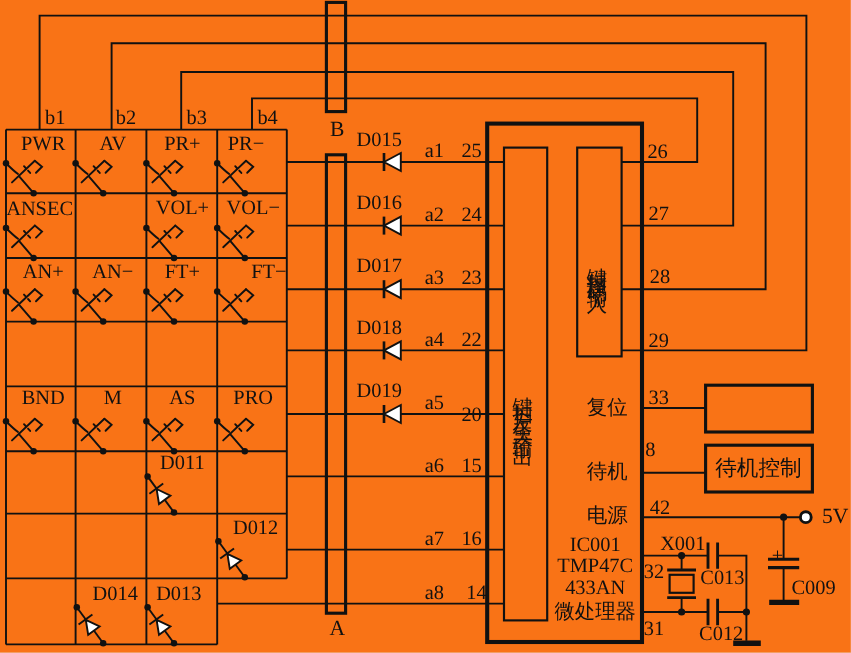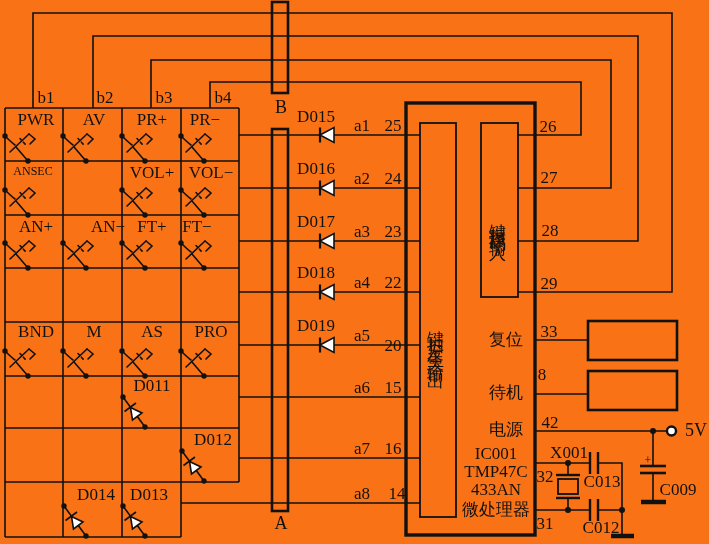--- a/index.html
+++ b/index.html
@@ -7,21 +7,21 @@
     position:relative;width:709px;height:544px;background:#f97316;
     font-family:"Liberation Serif","DejaVu Serif",serif;color:#111;
     overflow:hidden;
     padding-left:20px;
   }
   #schem{position:absolute;left:0;top:0;}
   .lbl{
     position:absolute;font-size:17px;line-height:1;text-align:center;
     white-space:nowrap;color:#111;
   }
-  .sm{font-size:12px;}
+  .sm{font-size:17px;}
   .big{font-size:18px;}
   .vtext{
     position:absolute;font-size:17px;line-height:1;color:#111;
     writing-mode:vertical-lr;text-orientation:upright;text-align:center;
   }
 </style>
 </head>
 <body>
 
 <div id="stage">
@@ -158,23 +158,23 @@
 <div class="lbl" style="left:8px;top:111px;width:56px">PWR</div>
 <div class="lbl" style="left:66px;top:111px;width:56px">AV</div>
 <div class="lbl" style="left:124px;top:111px;width:56px">PR+</div>
 <div class="lbl" style="left:183px;top:111px;width:44px">PR−</div>
 
 <div class="lbl sm" style="left:4px;top:165px;width:58px">ANSEC</div>
 <div class="lbl" style="left:124px;top:164px;width:56px">VOL+</div>
 <div class="lbl" style="left:183px;top:164px;width:56px">VOL−</div>
 
 <div class="lbl" style="left:8px;top:218px;width:56px">AN+</div>
-<div class="lbl" style="left:80px;top:218px;width:56px">AN−</div>
+<div class="lbl" style="left:66px;top:218px;width:56px">AN−</div>
 <div class="lbl" style="left:124px;top:218px;width:56px">FT+</div>
-<div class="lbl" style="left:169px;top:218px;width:56px">FT−</div>
+<div class="lbl" style="left:196px;top:218px;width:56px">FT−</div>
 
 <div class="lbl" style="left:8px;top:323px;width:56px">BND</div>
 <div class="lbl" style="left:66px;top:323px;width:56px">M</div>
 <div class="lbl" style="left:124px;top:323px;width:56px">AS</div>
 <div class="lbl" style="left:183px;top:323px;width:56px">PRO</div>
 
 <div class="lbl" style="left:127px;top:377px;width:50px">D011</div>
 <div class="lbl" style="left:188px;top:431px;width:50px">D012</div>
 <div class="lbl" style="left:124px;top:486px;width:50px">D013</div>
 <div class="lbl" style="left:71px;top:486px;width:50px">D014</div>
@@ -222,20 +222,21 @@
 <div class="lbl" style="left:484px;top:421px;width:44px">电源</div>
 
 <div class="lbl" style="left:454px;top:445px;width:84px">IC001</div>
 <div class="lbl" style="left:454px;top:463px;width:84px">TMP47C</div>
 <div class="lbl" style="left:454px;top:481px;width:84px">433AN</div>
 <div class="lbl" style="left:454px;top:501px;width:84px">微处理器</div>
 
 <div class="vtext" style="left:427px;top:253px;width:22px;height:176px;letter-spacing:7px">键扫发生器输出</div>
 <div class="vtext" style="left:489px;top:149px;width:22px;height:146px;letter-spacing:4px">键扫译码输入</div>
 
+<div class="lbl big" style="left:589px;top:381px;width:86px">待机控制</div>
 
 <div class="lbl big" style="left:679px;top:421px;width:34px">5V</div>
 <div class="lbl" style="left:545px;top:444px;width:48px">X001</div>
 <div class="lbl" style="left:579px;top:473px;width:46px">C013</div>
 <div class="lbl" style="left:578px;top:519px;width:46px">C012</div>
 <div class="lbl" style="left:655px;top:481px;width:46px">C009</div>
 <div class="lbl sm" style="left:641px;top:454px;width:14px">+</div>
 
 </div>
 

